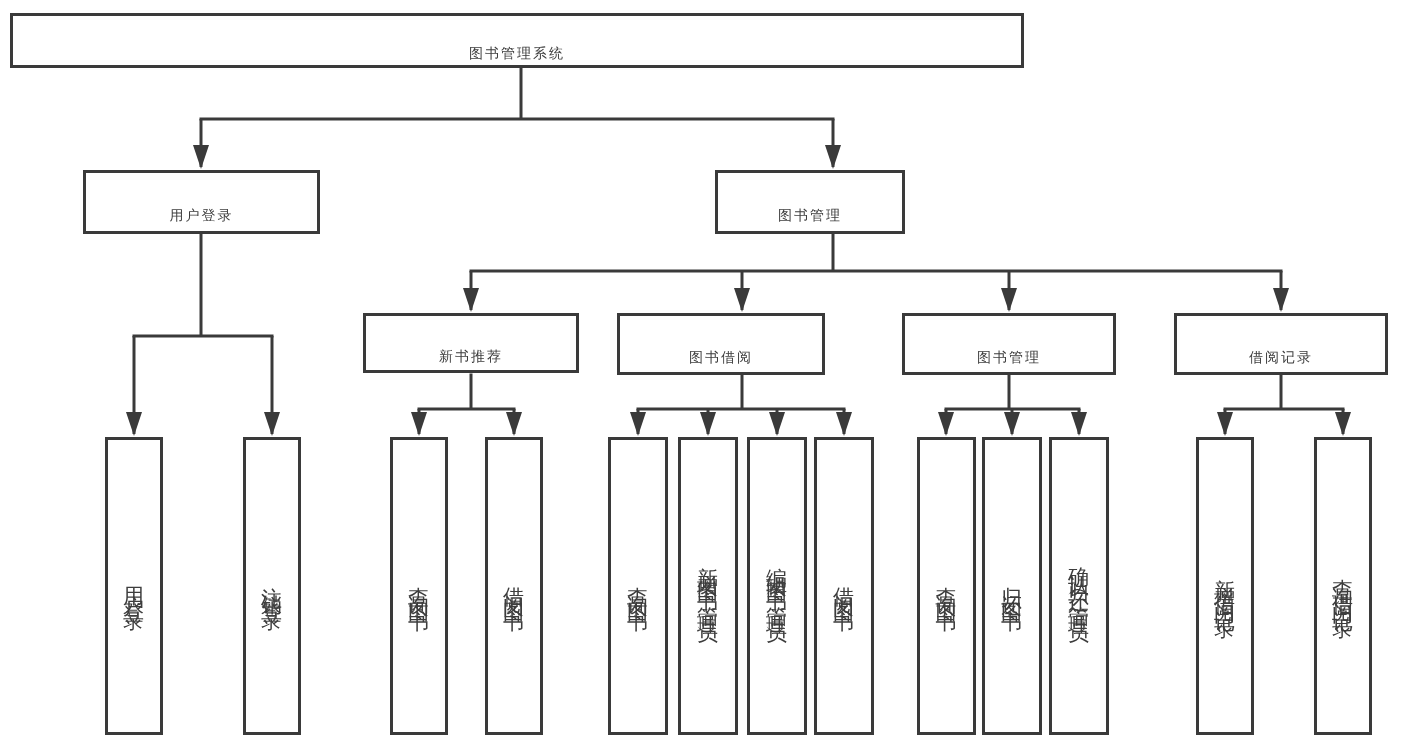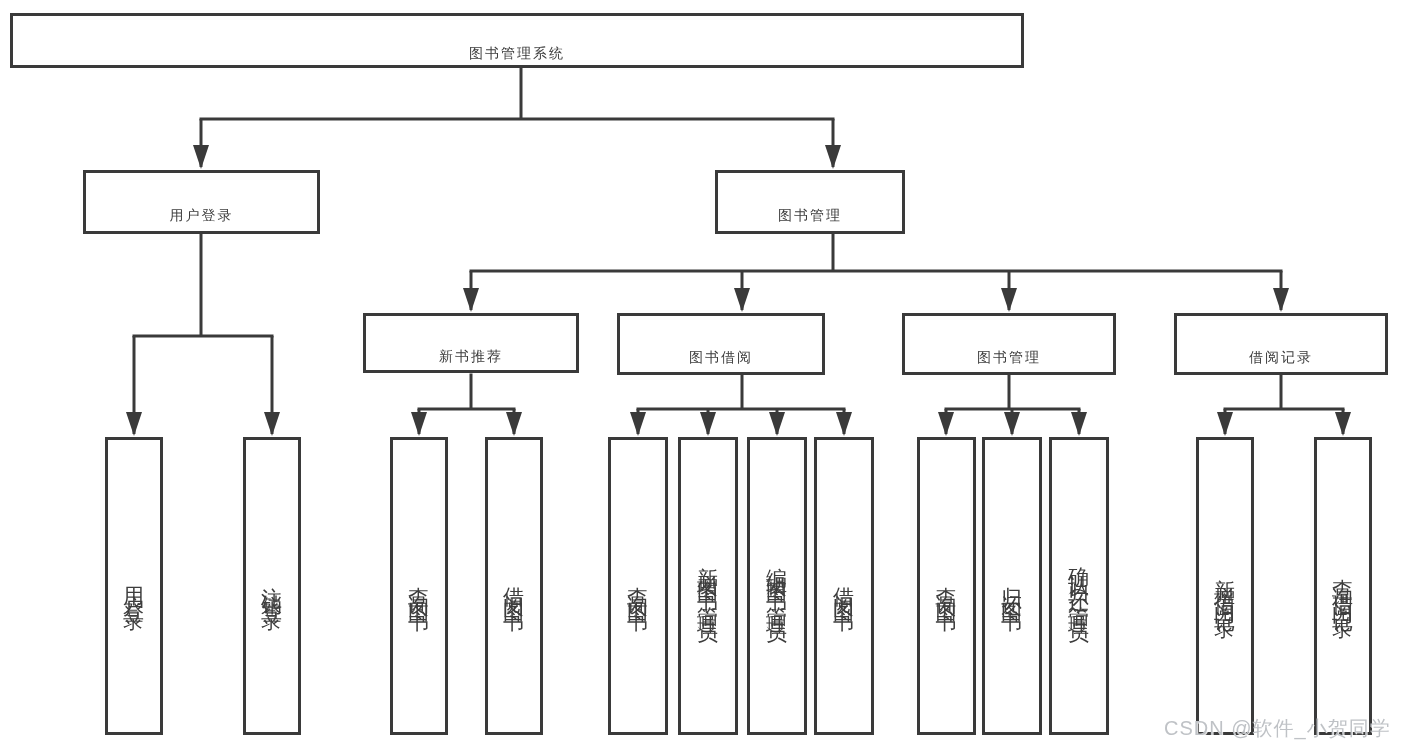--- a/index.html
+++ b/index.html
@@ -151,15 +151,14 @@
     <span>确认归还（管理员）</span>
   </div>
 
   <div class="box vbox" style="left:1196px;top:437px;width:58px;height:298px">
     <span>新增借阅记录</span>
   </div>
   <div class="box vbox" style="left:1314px;top:437px;width:58px;height:298px">
     <span>查询借阅记录</span>
   </div>
 
-  <div class="watermark">CSDN @软件_小贺同学</div>
 
 </div>
 
 </body></html>

